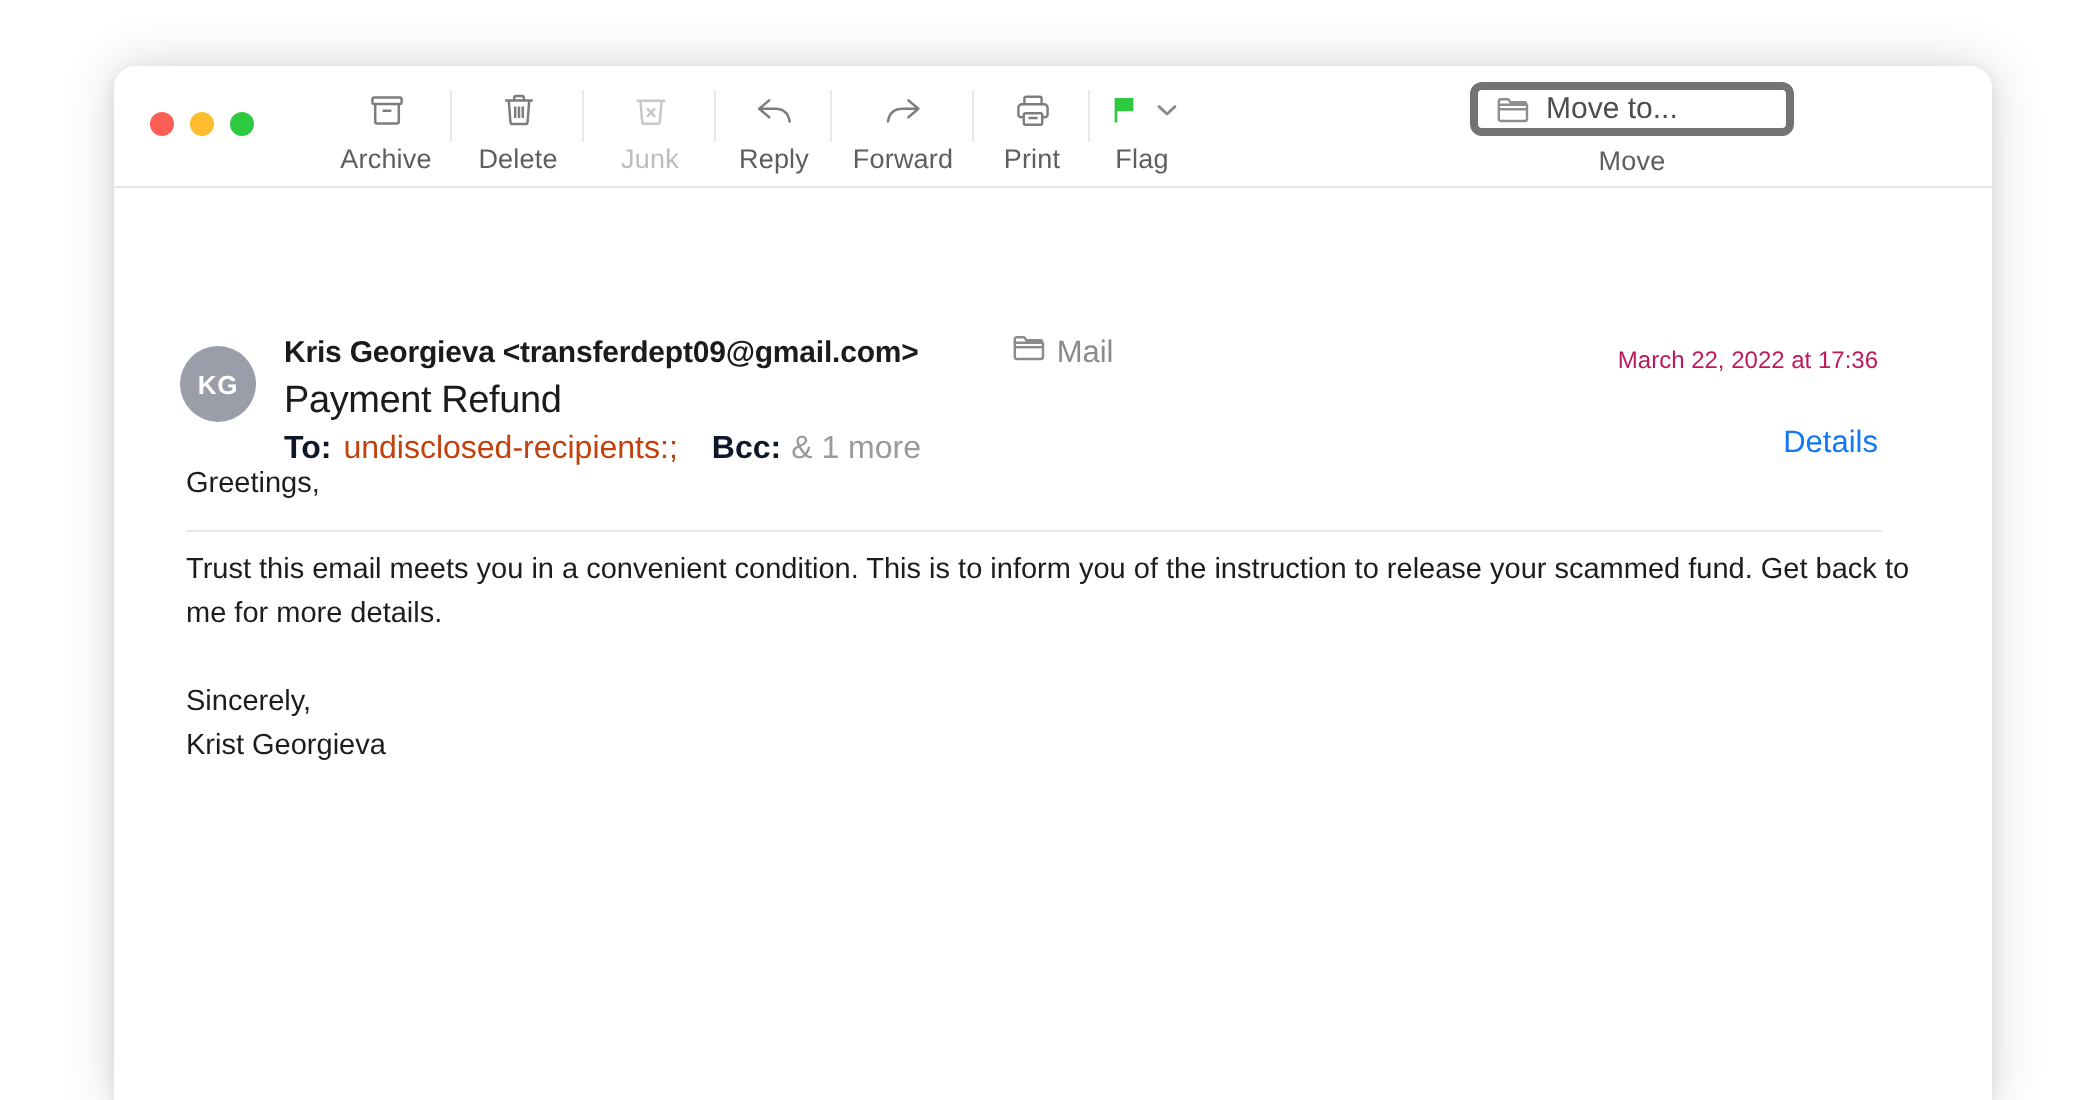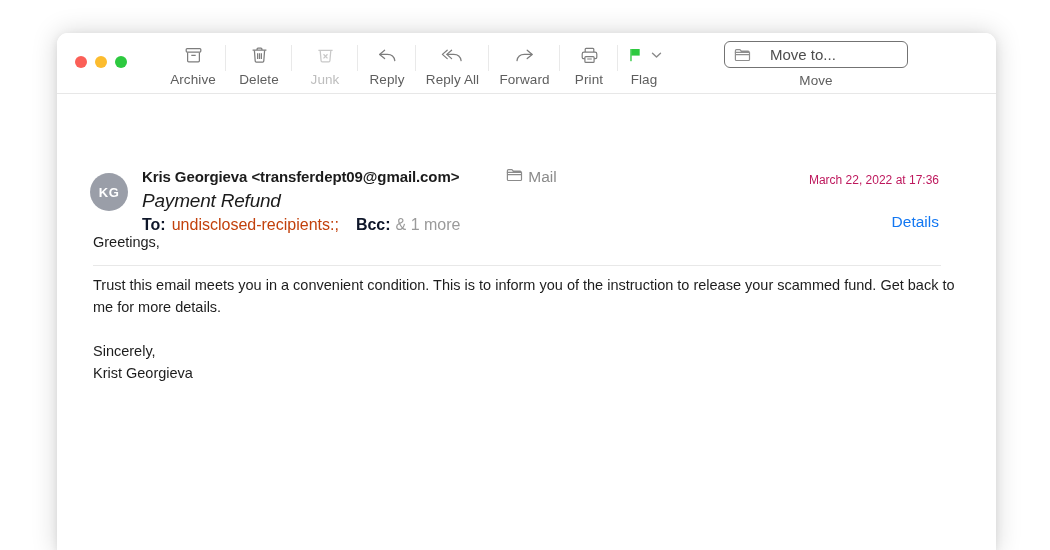--- a/index.html
+++ b/index.html
@@ -104,29 +104,29 @@
   #move-group {
     position: absolute;
     left: 664px;
     top: 8px;
     width: 190px;
     display: flex;
     flex-direction: column;
     align-items: center;
   }
   #move-to-button {
-    width: 184px;
+    width: 162px;
     height: 27px;
-    border: 1px solid #737373;
+    border: 4px solid #737373;
     border-radius: 6px;
     background: #fff;
     display: flex;
     align-items: center;
     padding: 0 9px;
-    gap: 19px;
+    gap: 8px;
     cursor: default;
   }
   #move-to-button .mv-icon { color: #8e8e8e; display: flex; }
   #move-to-button .mv-text {
     font-size: 15px;
     color: #4d4d4d;
   }
   #move-group .tb-label { margin-top: 5px; }
 
   
@@ -178,21 +178,20 @@
     margin-left: 47px;
     color: #8b8b8b;
   }
   #mailbox-tag .mb-text { font-size: 15.5px; color: #8b8b8b; }
 
   #subject {
     margin-top: 3px;
     font-size: 19px;
     color: #1b1b1b;
     letter-spacing: -0.2px;
-    font-style: italic;
   }
 
   .row-to {
     margin-top: 4px;
     display: flex;
     align-items: baseline;
     font-size: 16px;
   }
   .lbl-to, .lbl-bcc {
     font-weight: 700;
@@ -298,30 +297,20 @@
       <div class="tb-item w-reply">
         <span class="tb-icon">
           <svg width="23" height="21" viewBox="0 0 23 21" fill="none" stroke="currentColor" stroke-width="1.25" stroke-linecap="round" stroke-linejoin="round">
             <path d="M8.6 5.2L3.6 9.4l5 4.2"></path>
             <path d="M3.9 9.4h7.5c4.2 0 6.8 2.2 7.4 6.3"></path>
           </svg>
         </span>
         <span class="tb-label">Reply</span>
       </div>
 
-      <div class="tb-item w-replyall">
-        <span class="tb-icon">
-          <svg width="25" height="21" viewBox="0 0 25 21" fill="none" stroke="currentColor" stroke-width="1.25" stroke-linecap="round" stroke-linejoin="round">
-            <path d="M7.2 5.2L2.4 9.4l4.8 4.2"></path>
-            <path d="M11.6 5.2L6.8 9.4l4.8 4.2"></path>
-            <path d="M7.1 9.4h6.6c4.2 0 6.8 2.2 7.4 6.3"></path>
-          </svg>
-        </span>
-        <span class="tb-label">Reply All</span>
-      </div>
 
       <div class="tb-item w-forward">
         <span class="tb-icon">
           <svg width="23" height="21" viewBox="0 0 23 21" fill="none" stroke="currentColor" stroke-width="1.25" stroke-linecap="round" stroke-linejoin="round">
             <path d="M14.2 5.2l5 4.2-5 4.2"></path>
             <path d="M18.9 9.4h-7.5c-4.2 0-6.8 2.2-7.4 6.3"></path>
           </svg>
         </span>
         <span class="tb-label">Forward</span>
       </div>

